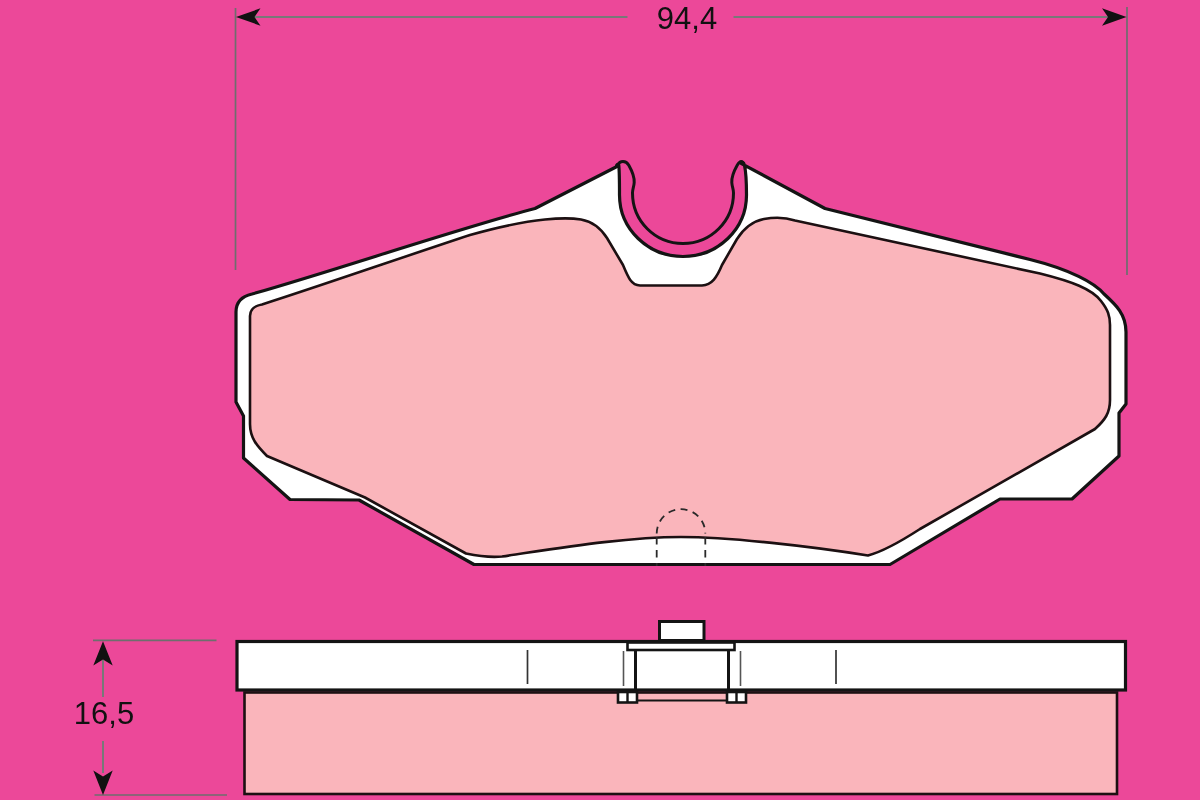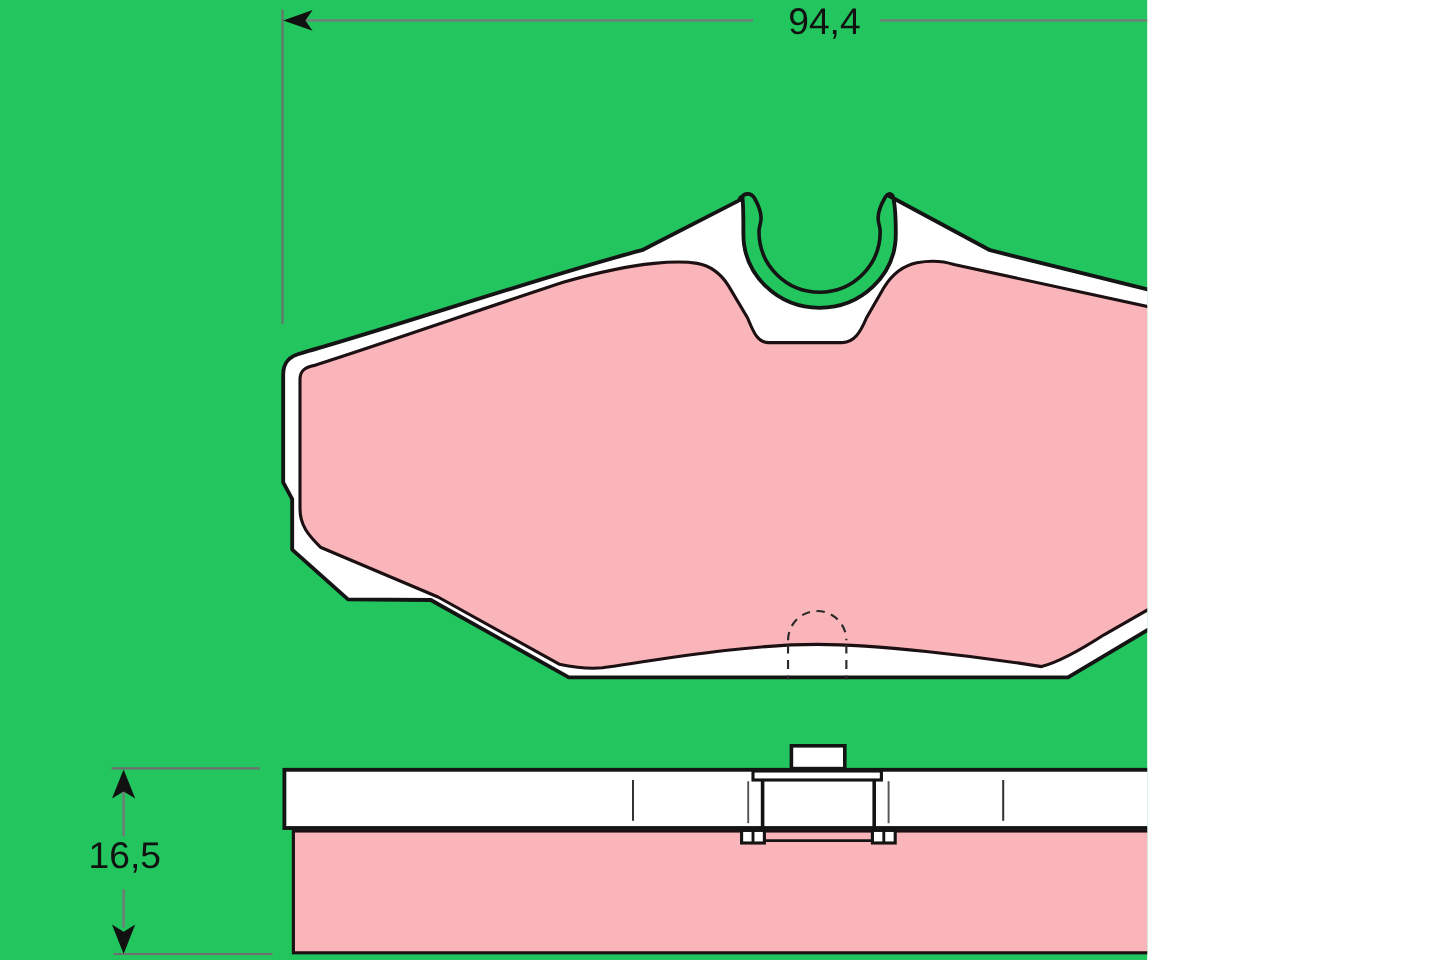--- a/index.html
+++ b/index.html
@@ -1,16 +1,16 @@
 <!DOCTYPE html>
 <html><head>
 <meta charset="utf-8">
 <style>
   html,body{margin:0;padding:0;background:#ffffff;}
-  .wrap{width:956px;height:800px;position:relative;overflow:hidden;background:#22c55e;}
+  .wrap{width:1200px;height:800px;position:relative;overflow:hidden;background:#ec4899;}
   svg{display:block;}
   text{font-family:"Liberation Sans", sans-serif;fill:#111;}
 </style>
 </head>
 <body>
 
 <div class="wrap">
 <svg width="1200" height="800" viewBox="0 0 1200 800">
 
   <path d="M 618.8 165.5

